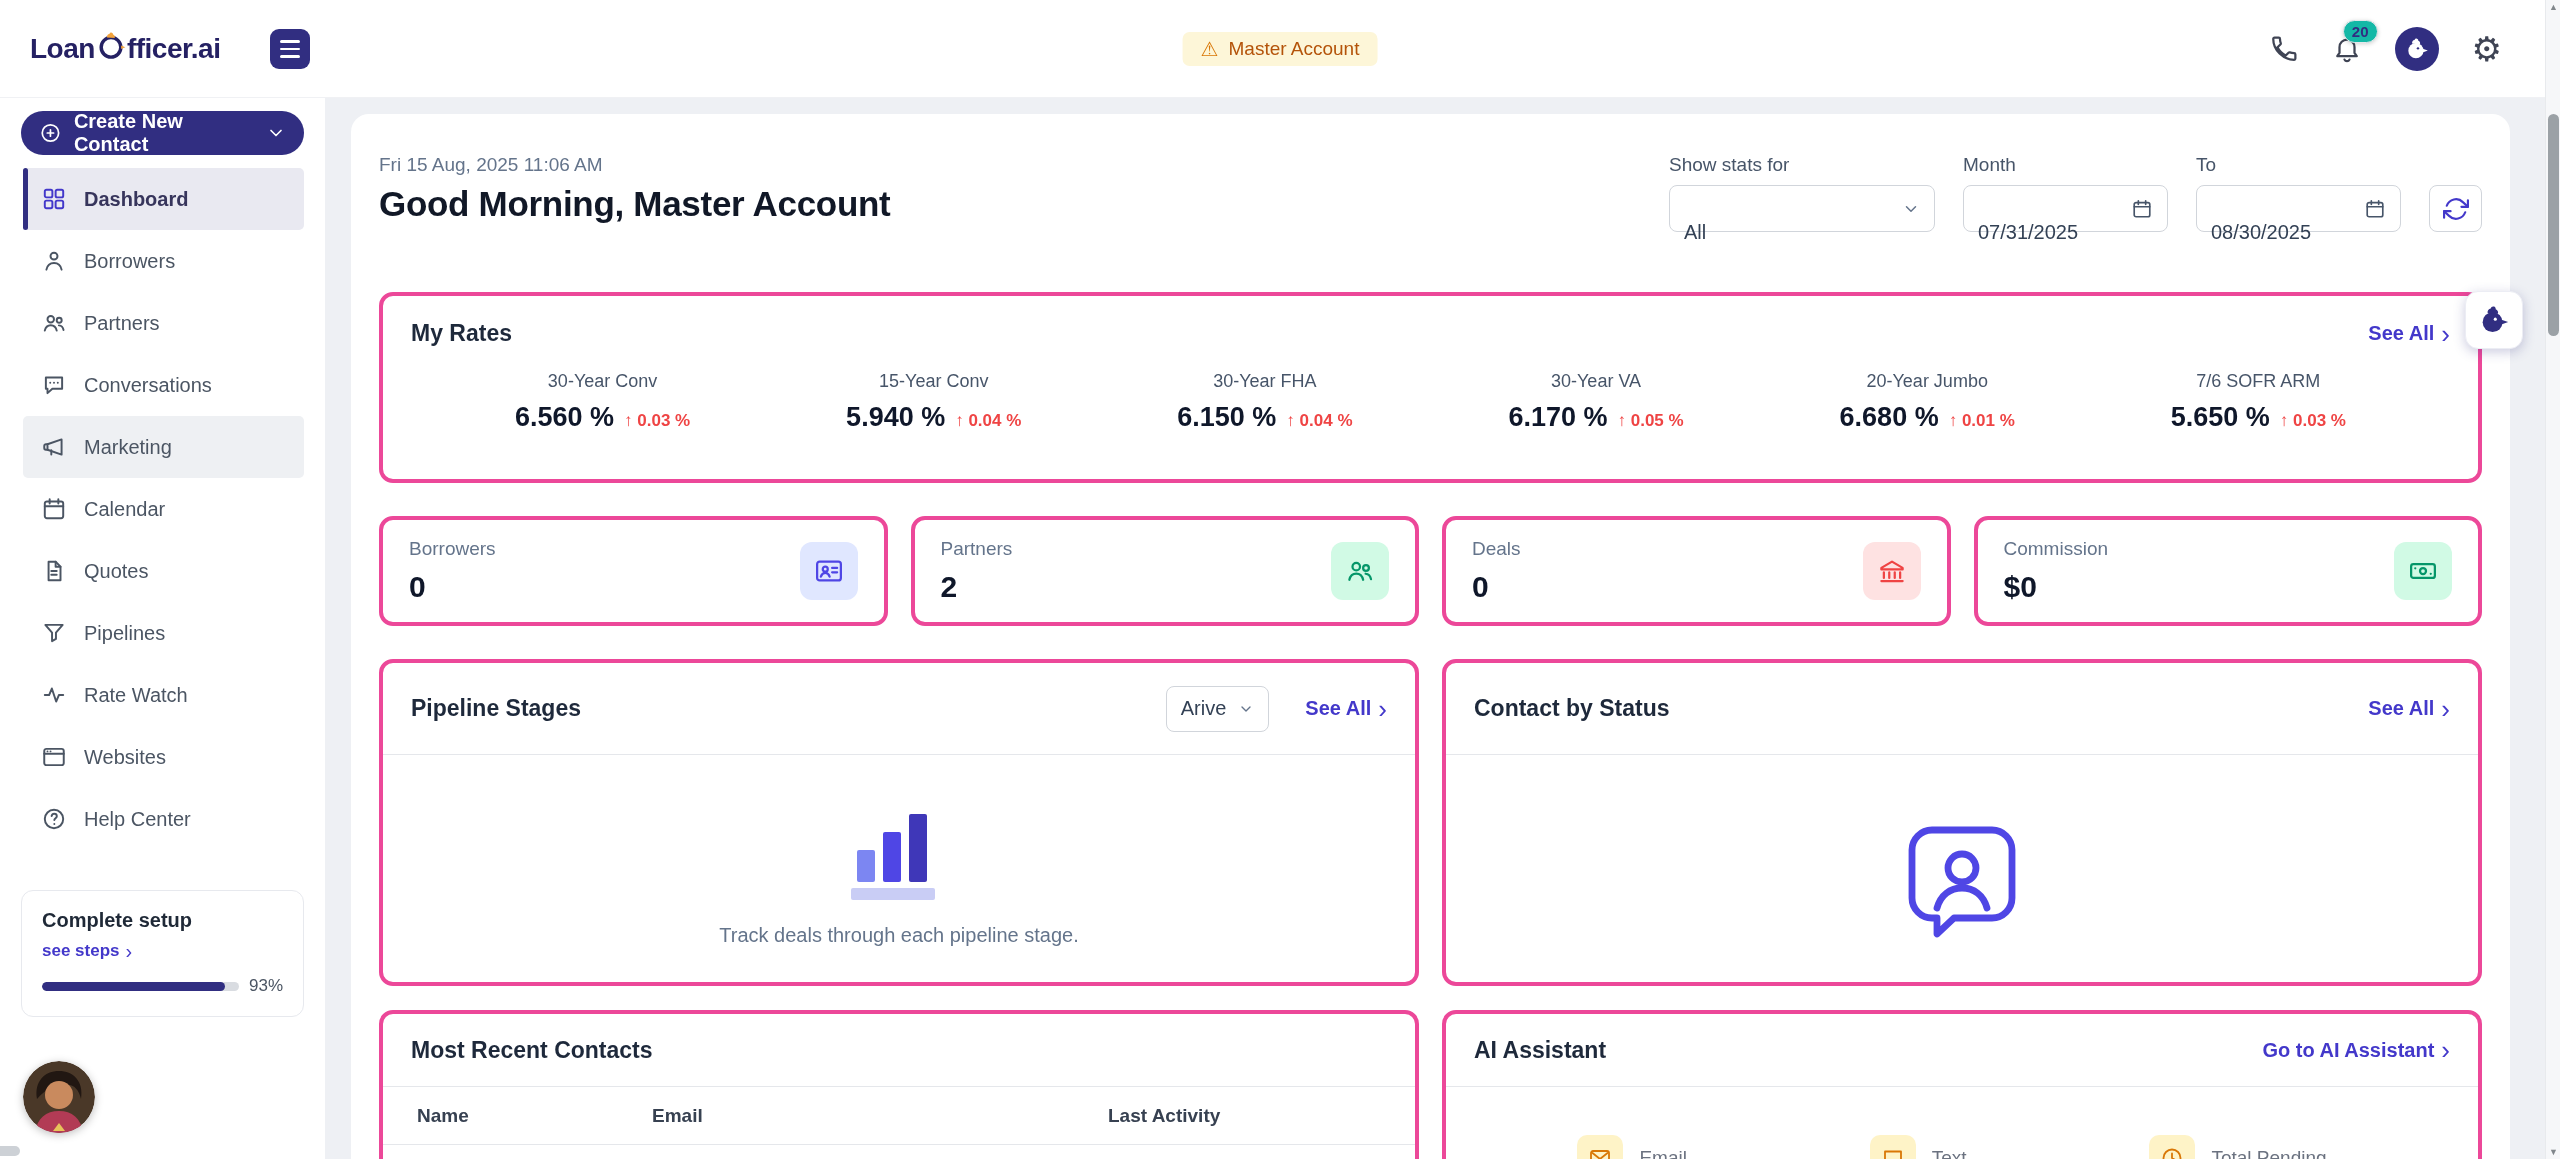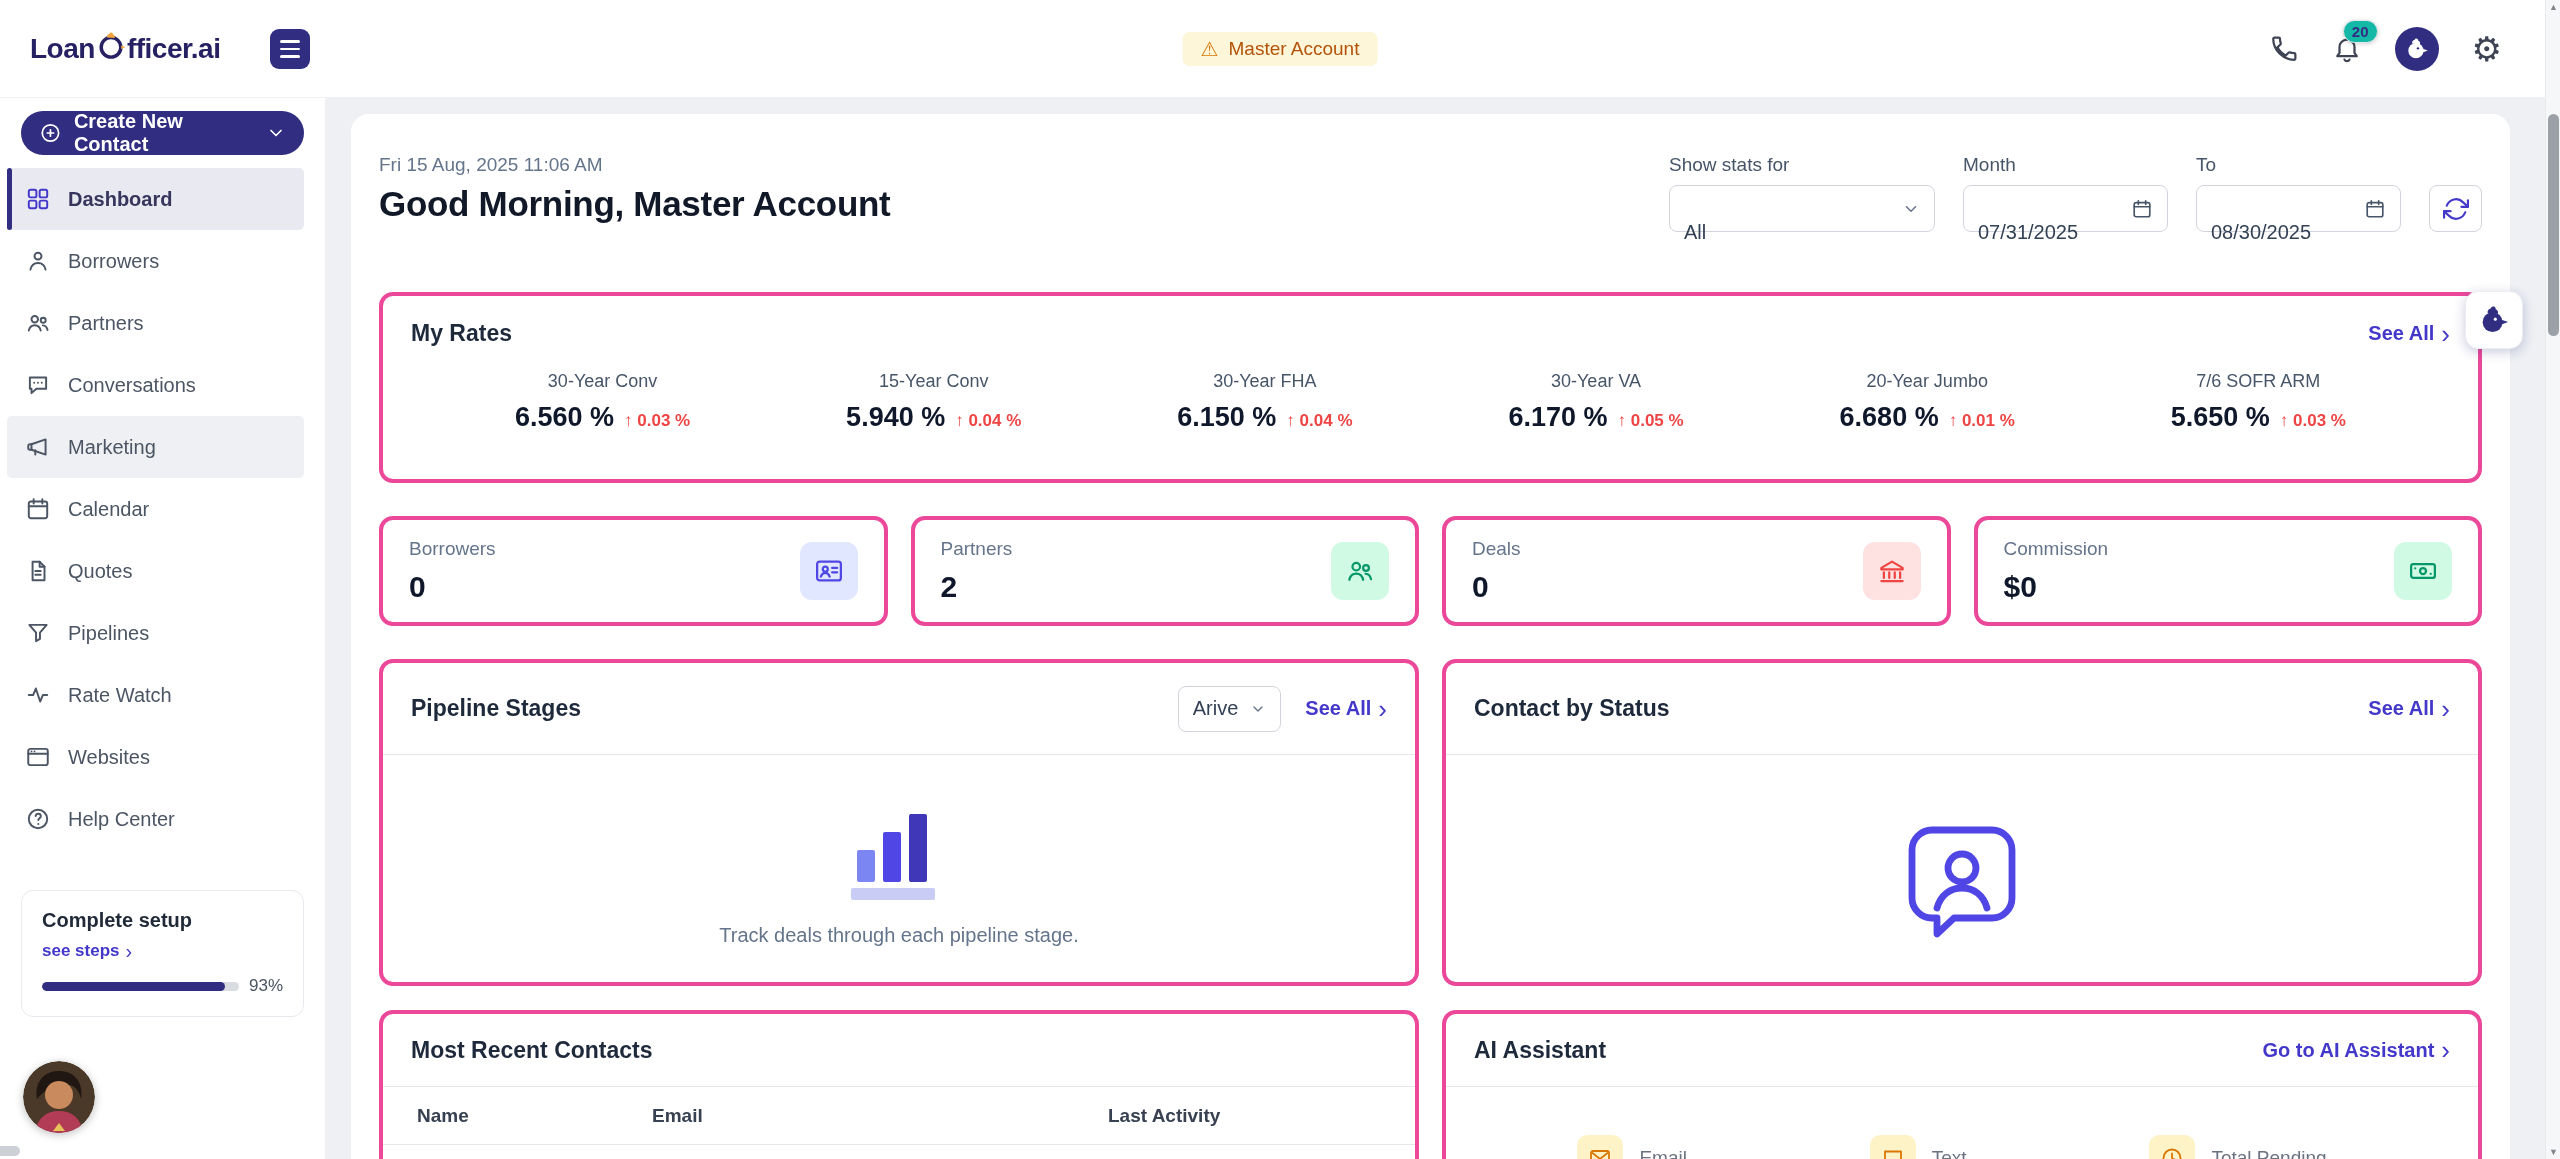--- a/index.html
+++ b/index.html
@@ -31,21 +31,21 @@
     align-items:center; justify-content:center; cursor:pointer; }
   .gear { font-size:34px; color:#3f4454; cursor:pointer; line-height:1; }
 
   
   .sidebar { position:absolute; left:0; top:98px; width:325px; height:1061px; background:#fff; z-index:20; }
   .create-btn { position:absolute; left:21px; top:13px; width:283px; height:44px; background:#312e81;
     border-radius:22px; color:#fff; font-size:20px; font-weight:600; display:flex; align-items:center;
     gap:12px; padding:0 18px; cursor:pointer; }
   .create-btn .chev { margin-left:auto; display:flex; }
   .nav { position:absolute; left:0; top:70px; width:325px; }
-  .nav-item { position:relative; margin:0 21px 0 7px; height:62px; display:flex; align-items:center;
+  .nav-item { position:relative; margin:0 21px 0 23px; height:62px; display:flex; align-items:center;
     gap:17px; padding-left:18px; border-radius:5px; font-size:20px; font-weight:500; color:#4b5563;
     cursor:pointer; }
   .nav-item svg { flex:0 0 auto; }
   .nav-item.active { background:#e9e9f1; color:#37355c; font-weight:600; }
   .nav-item.active::before { content:""; position:absolute; left:0; top:0; bottom:0; width:5px;
     background:#312e81; border-radius:3px; }
   .nav-item.active svg { color:#4338ca; }
   .nav-item.hovered { background:#eef0f3; }
   .setup-card { position:absolute; left:21px; top:792px; width:283px; border:1px solid #e7e9ee;
     border-radius:12px; padding:18px 20px 20px; }
@@ -100,21 +100,21 @@
   .ic-blue { background:#e0e7ff; color:#4f46e5; }
   .ic-green { background:#d1fae5; color:#059669; }
   .ic-red { background:#fee2e2; color:#ef4444; }
   .ic-amber { background:#fef3c7; color:#d97706; }
 
   .mid-row, .bottom-row { display:flex; gap:23px; }
   .mid-row { margin-top:33px; }
   .half-card { flex:1; }
   .mid-card { height:327px; }
   .inner-head { height:92px; padding:0 28px; border-bottom:1px solid #e5e7eb; }
-  .head-right { display:flex; align-items:center; gap:24px; }
+  .head-right { display:flex; align-items:center; gap:36px; }
   .mini-select { height:46px; border:1.5px solid #d1d5db; border-radius:8px; display:flex; align-items:center;
     gap:12px; padding:0 14px; font-size:20px; color:#334155; cursor:pointer; background:#fff; }
   .empty-body { height:235px; display:flex; flex-direction:column; align-items:center; justify-content:center; }
   .empty-text { margin-top:22px; font-size:20px; color:#64748b; }
   .status-body { height:235px; display:flex; align-items:center; justify-content:center; padding-top:16px; }
 
   .bottom-row { margin-top:24px; }
   .bottom-card { height:320px; }
   .inner-head.short { height:73px; }
   .table-head { display:flex; align-items:center; height:58px; border-bottom:1px solid #e5e7eb;

